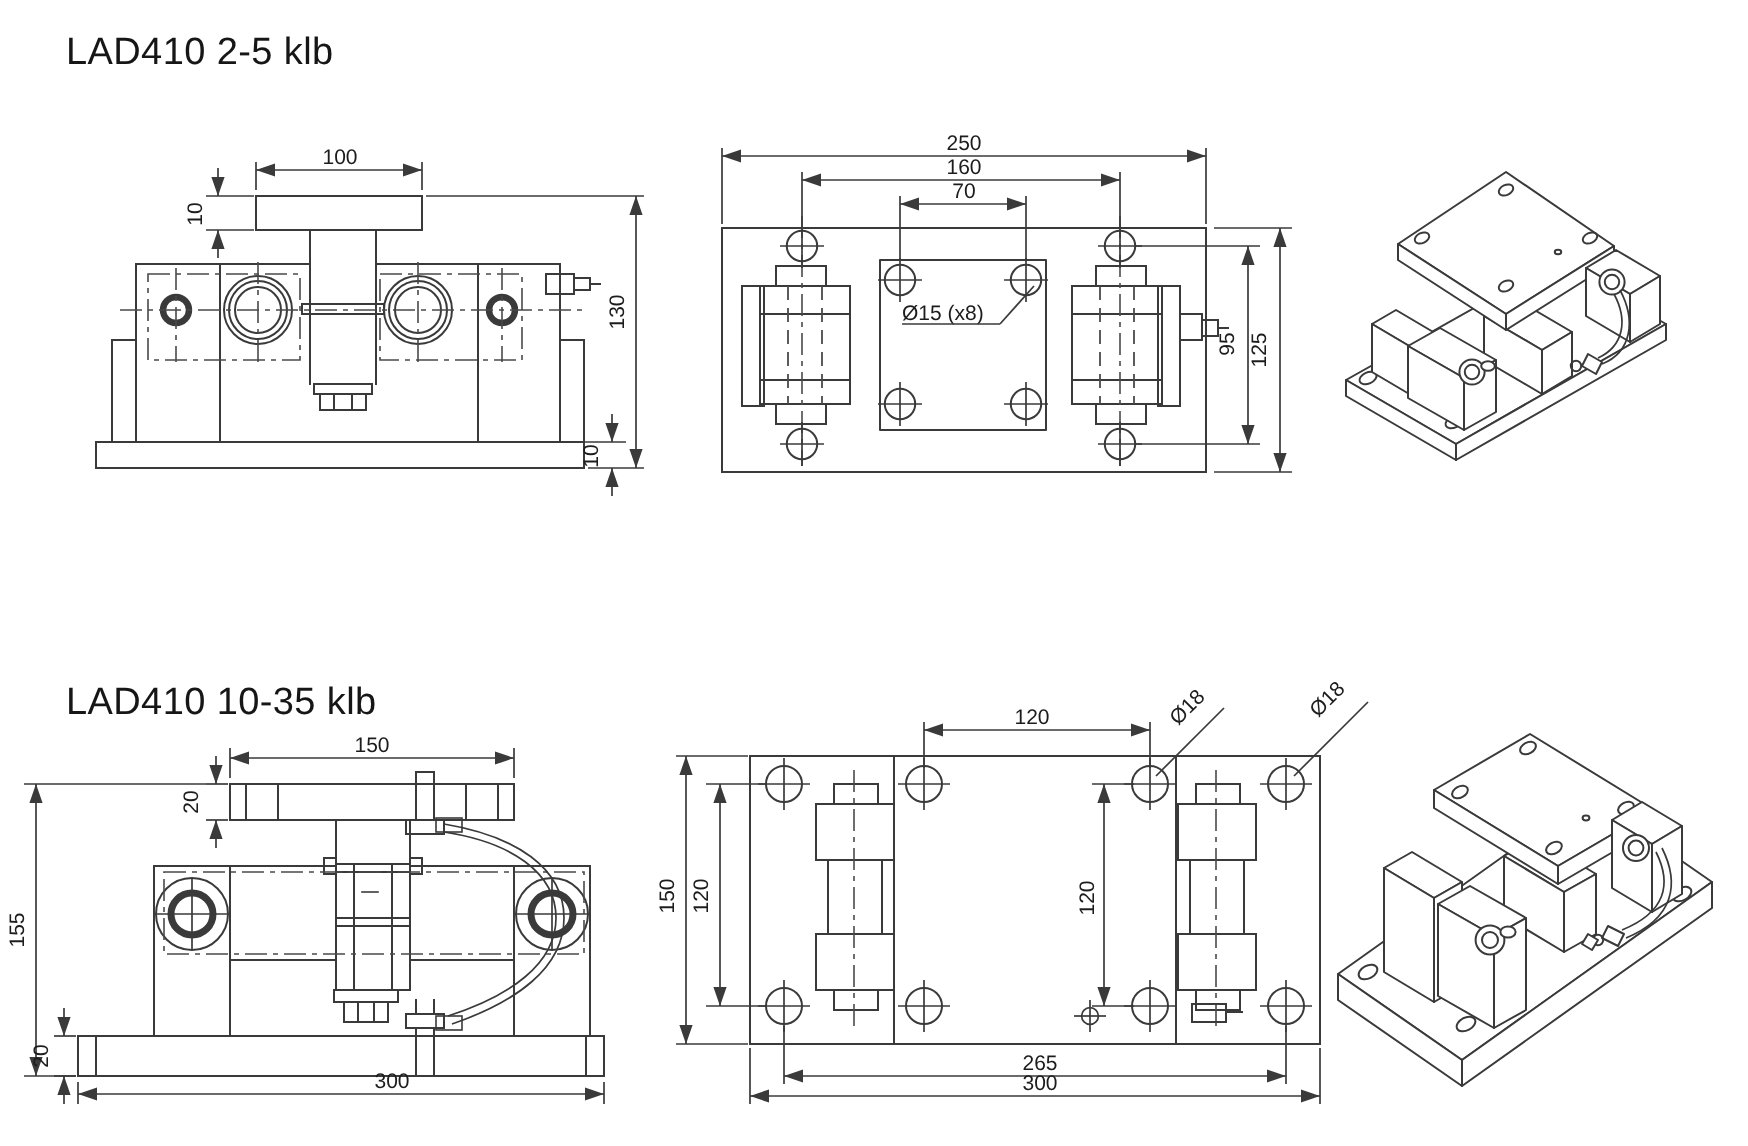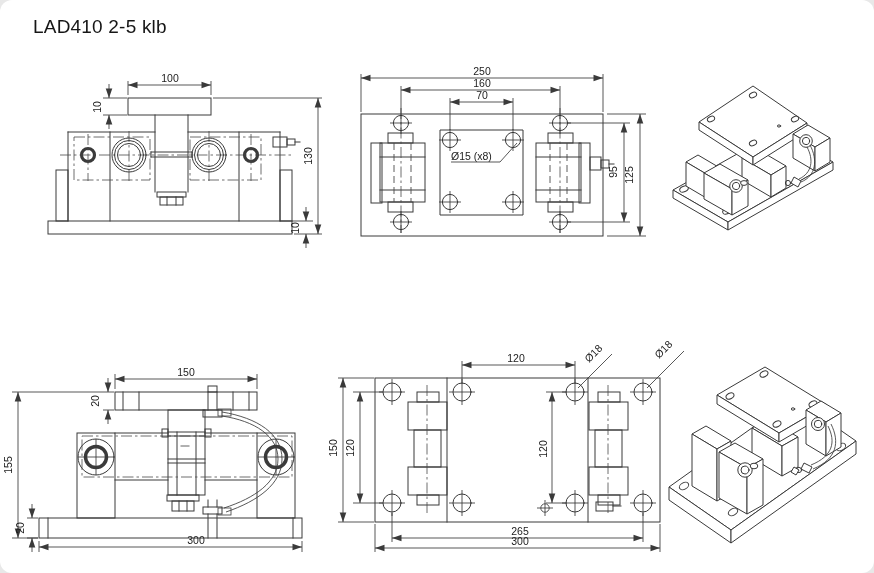--- a/index.html
+++ b/index.html
@@ -1,36 +1,37 @@
 <!DOCTYPE html>
 <html><head>
 <meta charset="utf-8">
 <style>
   html,body{margin:0;padding:0;background:#e8e8e8;}
   #stage{position:relative;width:874px;height:573px;background:#ffffff;overflow:hidden;
-         font-family:"Liberation Sans",sans-serif;border-radius:12px;}
+         font-family:"Liberation Sans",sans-serif;}
   .title{position:absolute;left:33px;font-size:19px;letter-spacing:.2px;color:#161616;white-space:nowrap;}
   #title-1{top:16px;}
   #title-2{top:341px;}
   svg{position:absolute;left:0;top:0;}
   .s  {stroke:#3a3a3a;stroke-width:1;fill:none;stroke-linecap:square;}
   .sf {stroke:#3a3a3a;stroke-width:1;fill:#ffffff;stroke-linejoin:round;}
   .bold{stroke-width:3.2;}
   .thin{stroke-width:.8;}
   .cl {stroke:#4a4a4a;stroke-width:.8;stroke-dasharray:11 3 2.5 3;fill:none;}
   .hd {stroke:#4a4a4a;stroke-width:.9;stroke-dasharray:7 4;fill:none;}
   .dm {stroke:#3a3a3a;stroke-width:.85;fill:none;}
   .dt {font:10.5px "Liberation Sans",sans-serif;fill:#1c1c1c;text-anchor:middle;}
   .dts{font:10.5px "Liberation Sans",sans-serif;fill:#1c1c1c;text-anchor:start;}
 </style>
 </head>
 <body>
 
 <div id="stage">
   <div class="title" id="title-1">LAD410 2-5 klb</div>
+  <div class="title" id="title-2">LAD410 10-35 klb</div>
 
   <svg width="874" height="573" viewBox="0 0 874 573">
     <defs>
       <marker id="arrE" markerWidth="11" markerHeight="9" refX="10" refY="4.5" orient="auto" markerUnits="userSpaceOnUse">
         <path d="M0.5,1.2 L10,4.5 L0.5,7.8 Z" fill="#3a3a3a"></path>
       </marker>
       <marker id="arrS" markerWidth="11" markerHeight="9" refX="1" refY="4.5" orient="auto" markerUnits="userSpaceOnUse">
         <path d="M10.5,1.2 L1,4.5 L10.5,7.8 Z" fill="#3a3a3a"></path>
       </marker>
       <g id="xhB">

